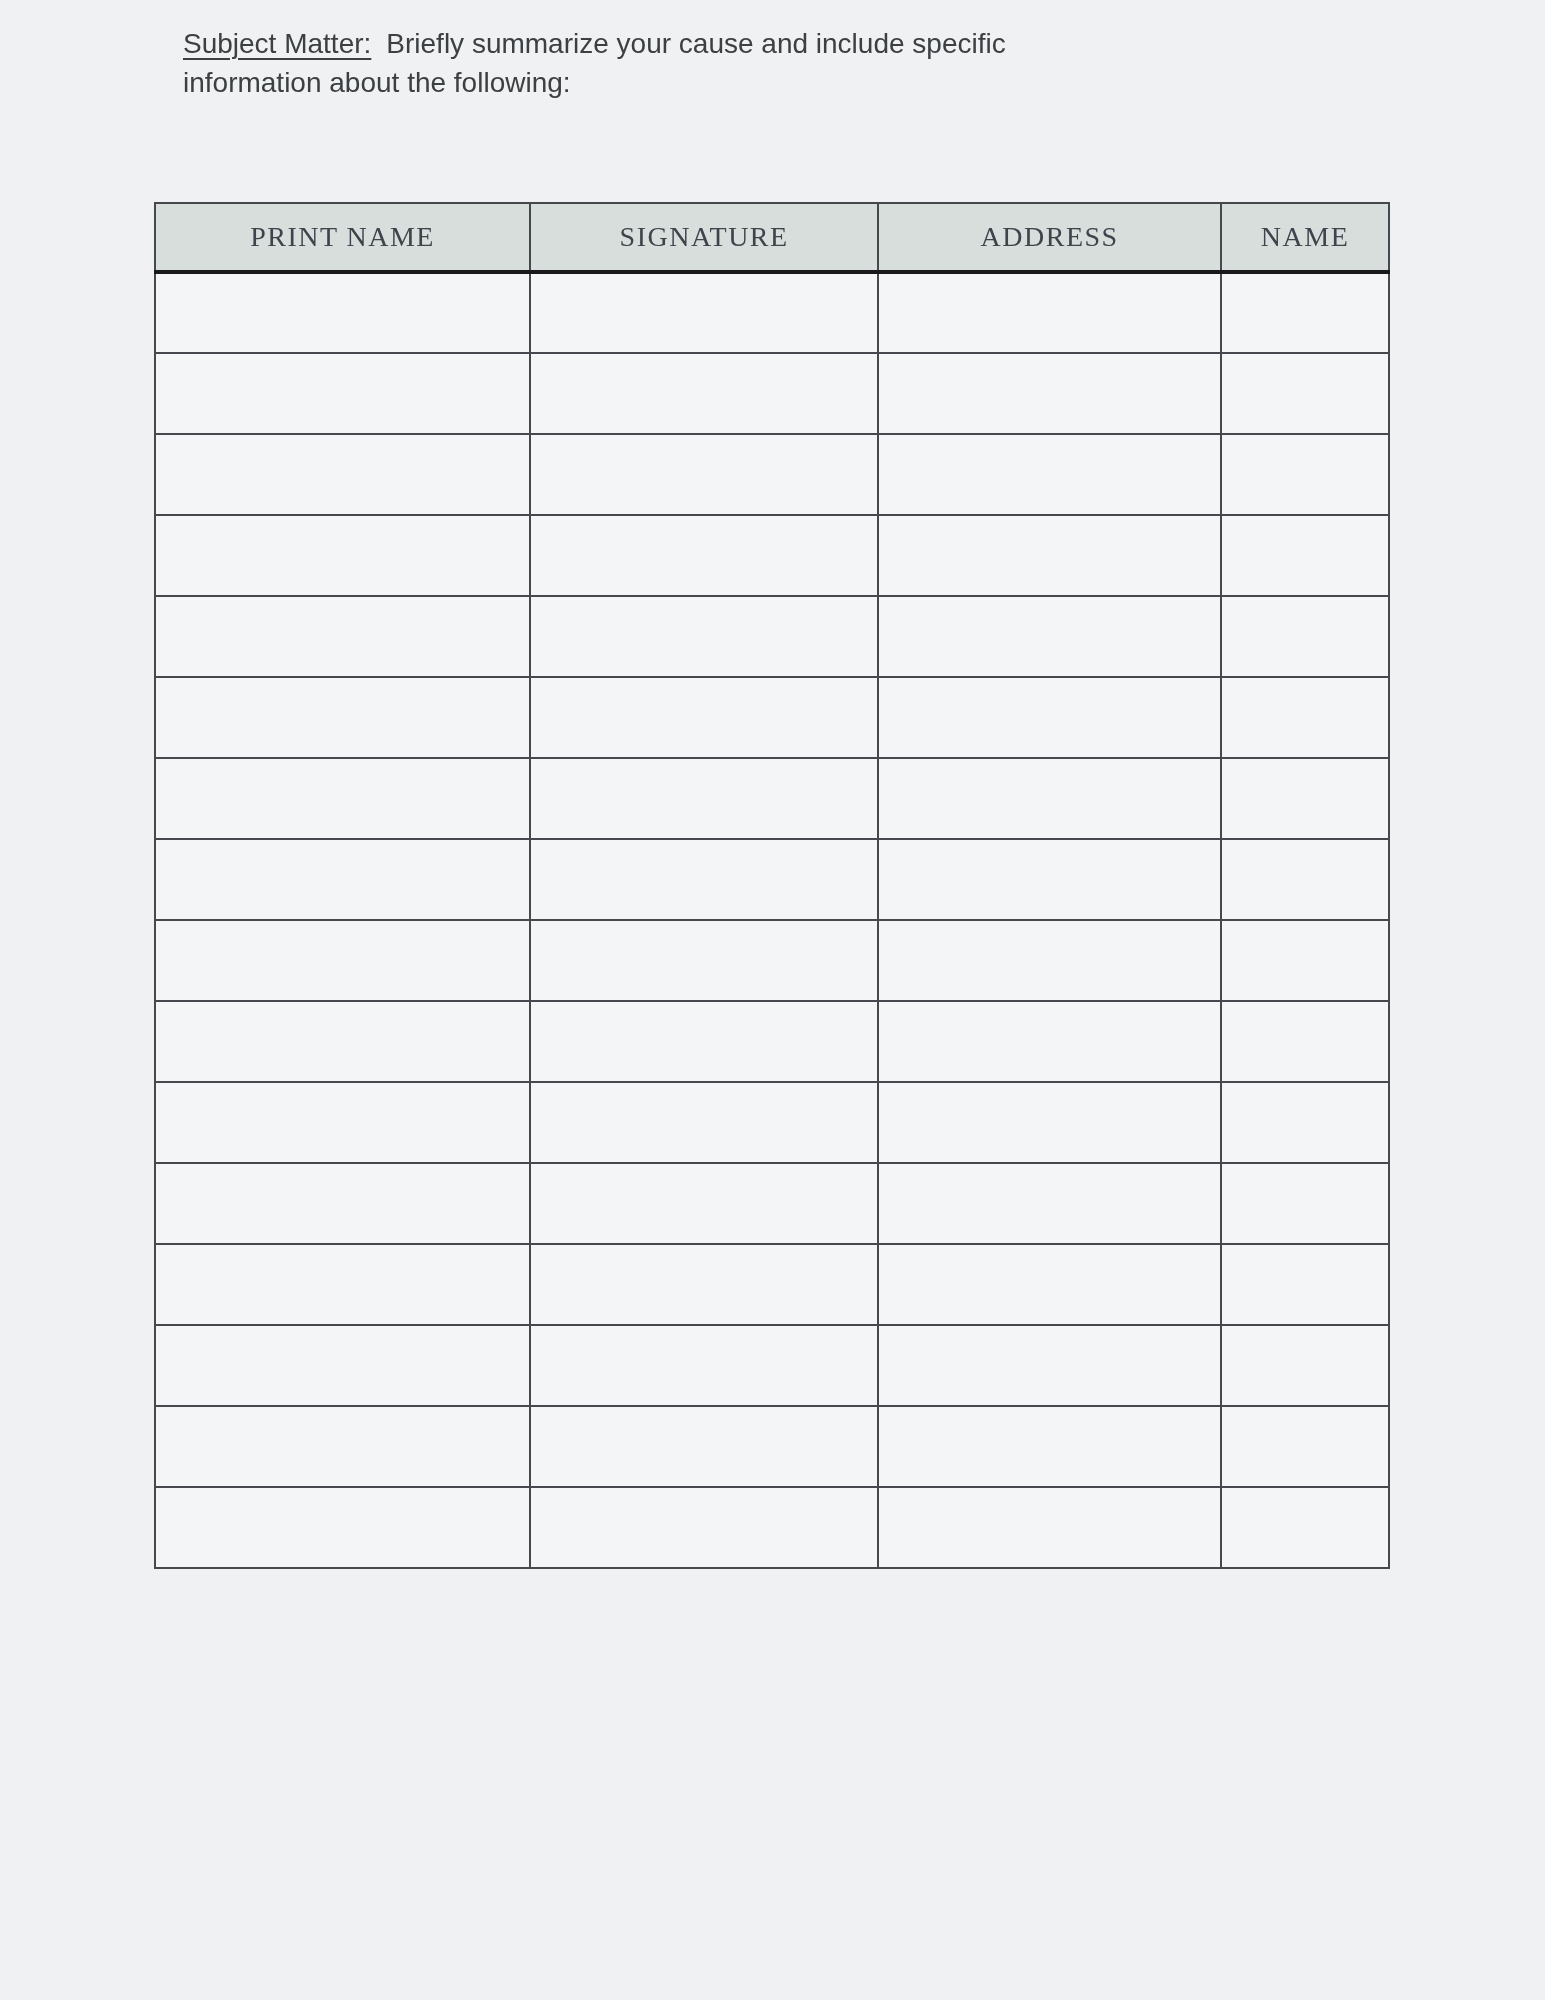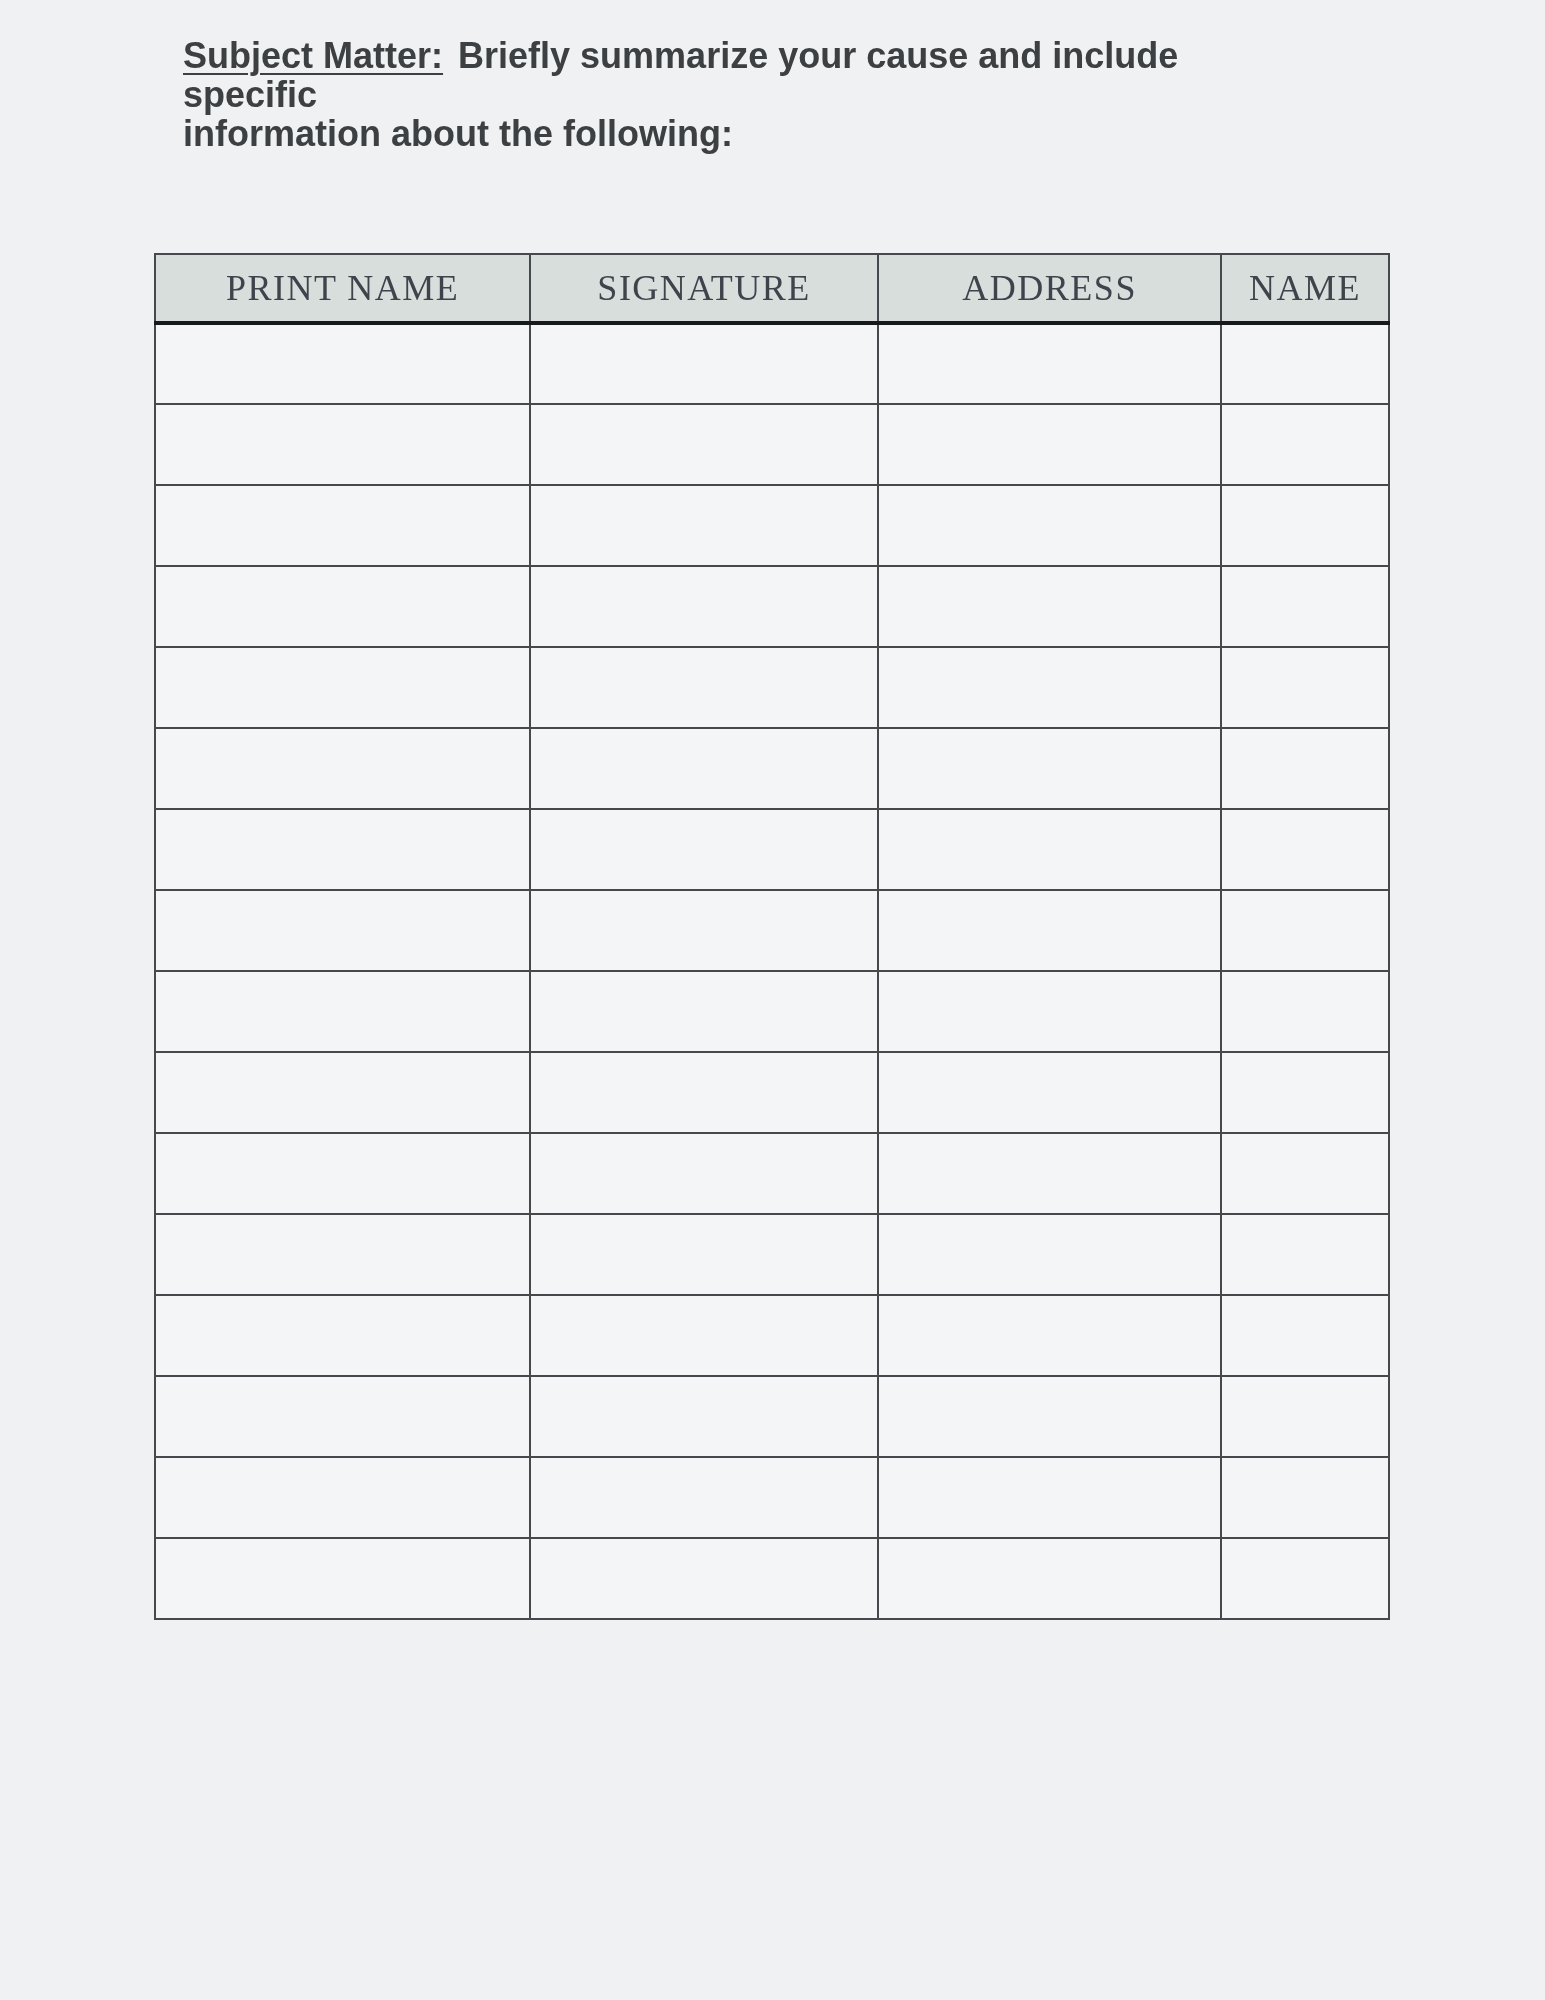--- a/index.html
+++ b/index.html
@@ -33,25 +33,24 @@
     font-weight:700;
     font-size:70px;
     line-height:1.3;
     letter-spacing:.38em;
     word-spacing:.25em;
     color:var(--title);
     white-space:nowrap;
   }
 
   .instructions{
-    margin:36px 0 0 183px;
+    margin:24px 0 0 183px;
     width:1120px;
-    font-size:36px;
+    font-size:28px;
     line-height:39px;
-    font-weight:bold;
   }
   .subject-label{
     text-decoration:underline;
     text-decoration-thickness:2px;
     text-underline-offset:5px;
     margin-right:15px;
   }
   .intro-text{white-space:pre-line;}
   .intro{margin:0;}
   ul.bullets{
@@ -76,21 +75,21 @@
   }
   col.c1{width:30.4%;}
   col.c2{width:28.2%;}
   col.c3{width:27.8%;}
   col.c4{width:13.6%;}
   table.signature-table th{
     height:69px;
     background:var(--header-bg);
     font-family:"Liberation Serif", serif;
     font-weight:400;
-    font-size:36px;
+    font-size:28px;
     letter-spacing:1.5px;
     color:var(--header-text);
     border:2px solid var(--border);
     border-bottom:4px solid var(--border-heavy);
     text-align:center;
     vertical-align:middle;
   }
   table.signature-table td{
     height:81px;
     border:2px solid var(--border);

